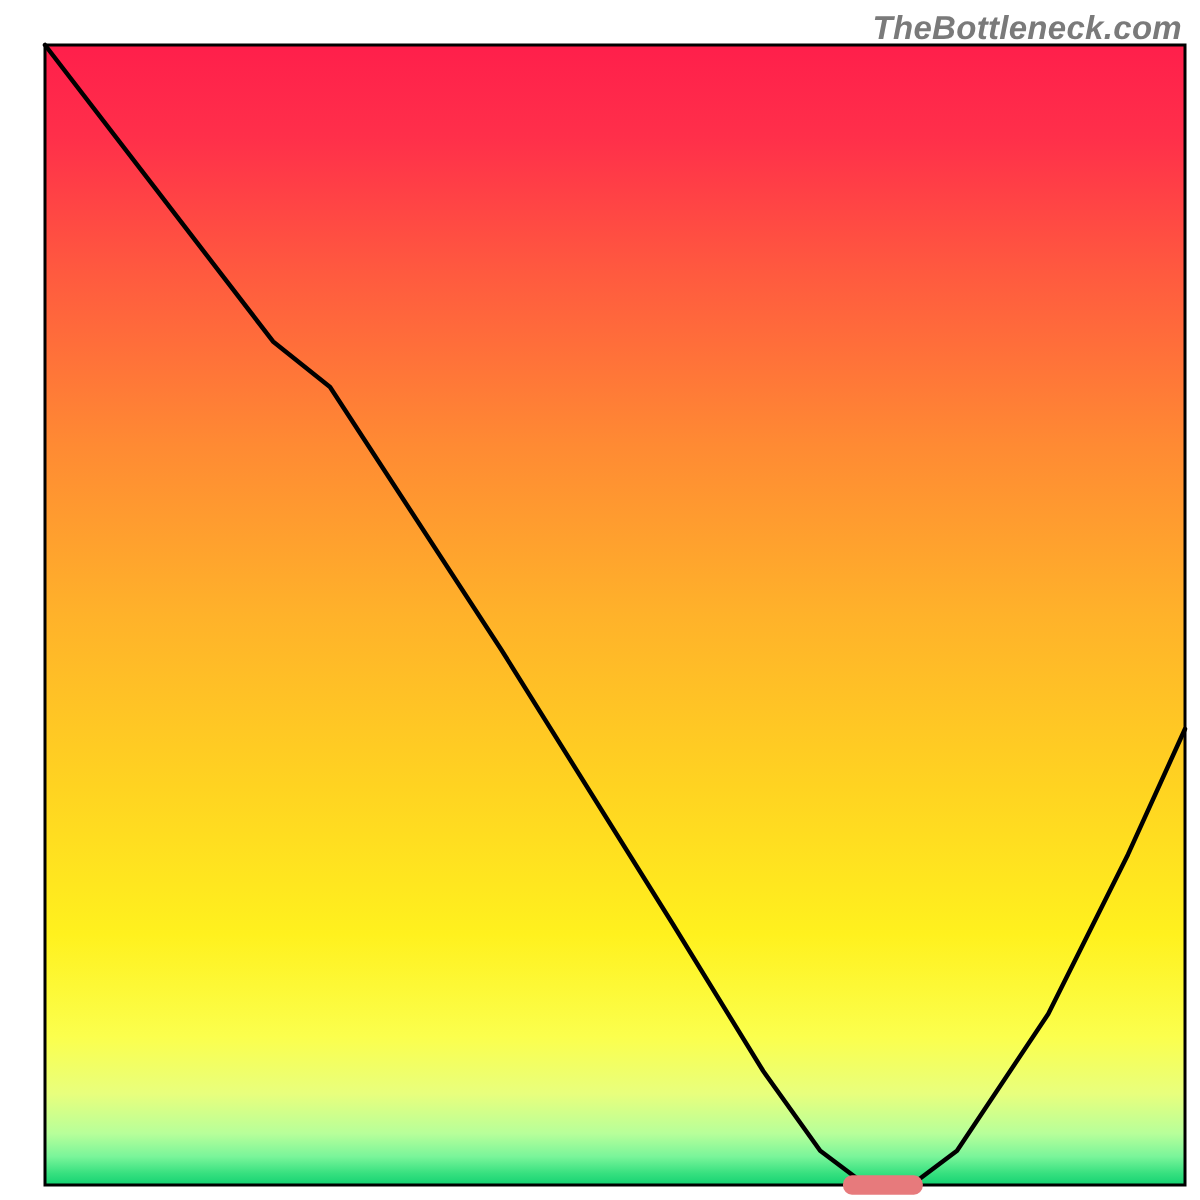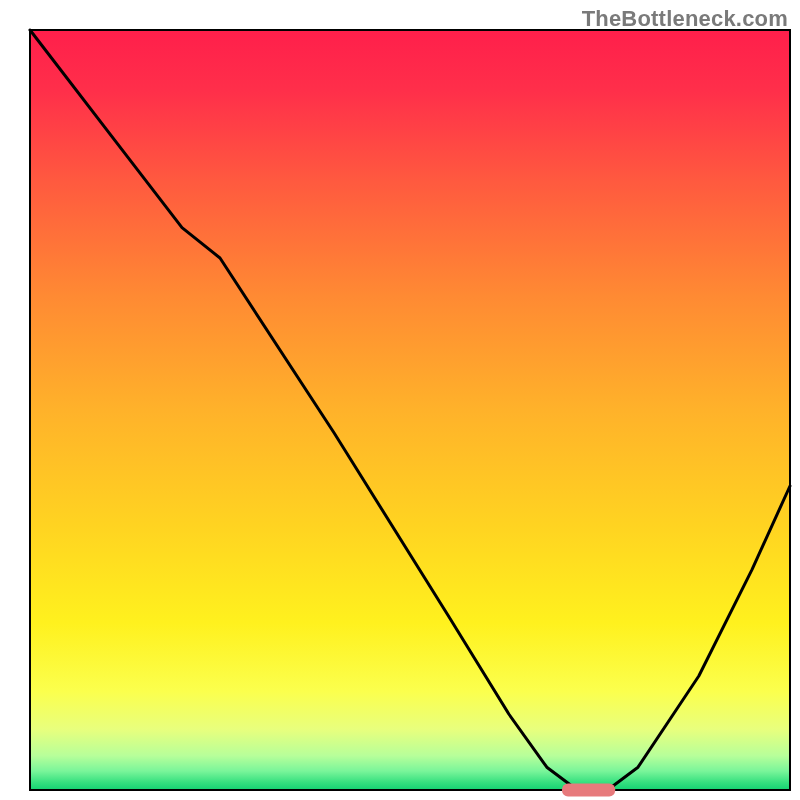--- a/index.html
+++ b/index.html
@@ -8,20 +8,21 @@
     width: 800px;
     height: 800px;
     overflow: hidden;
     font-family: Arial, Helvetica, sans-serif;
     background: #ffffff;
   }
   .chart-wrap {
     position: relative;
     width: 800px;
     height: 800px;
+    font-style: italic;
   }
   svg {
     display: block;
   }
   .watermark {
     position: absolute;
     top: 6px;
     right: 12px;
     font-size: 22px;
     font-weight: 600;

